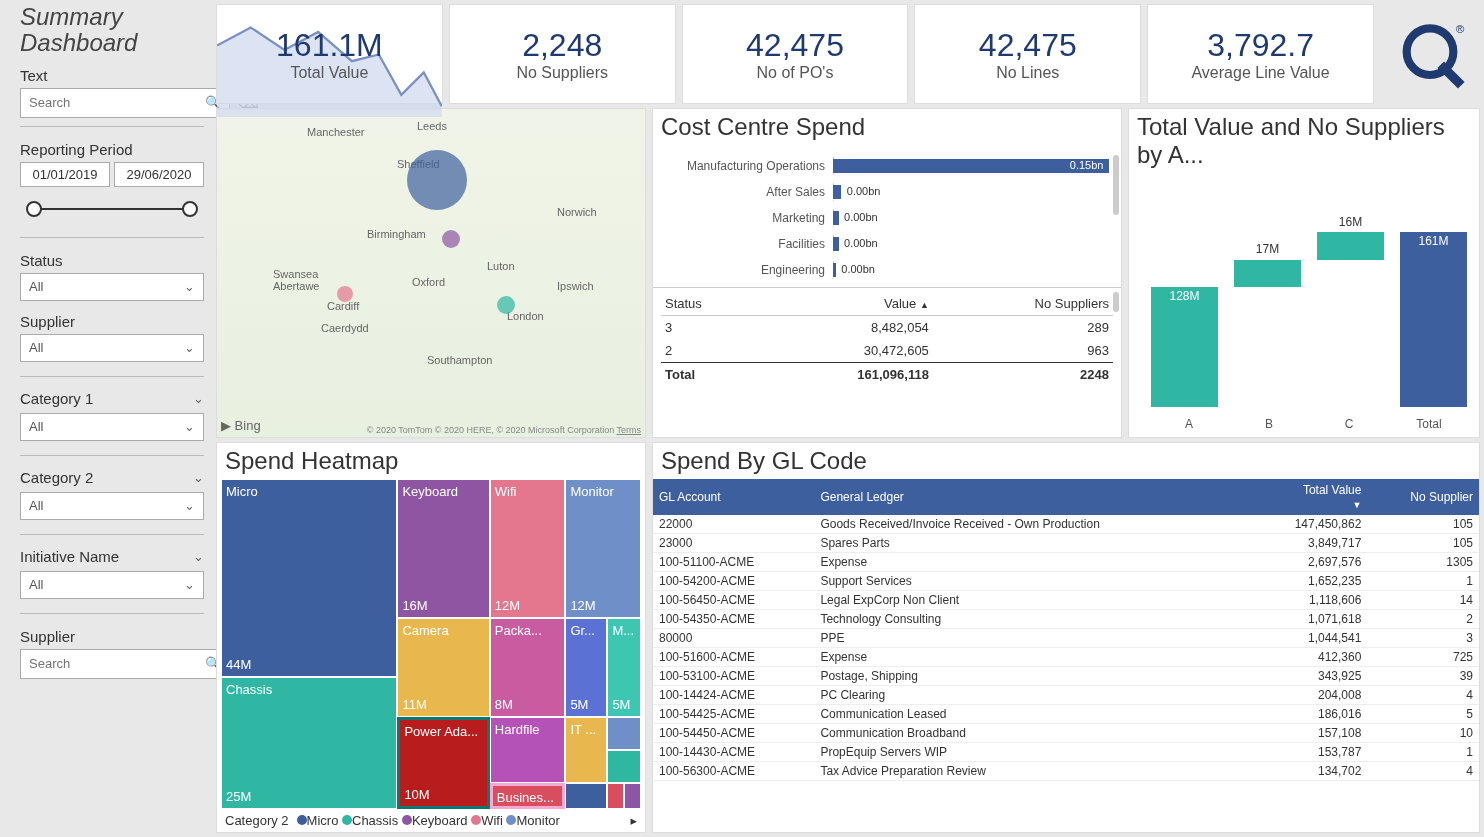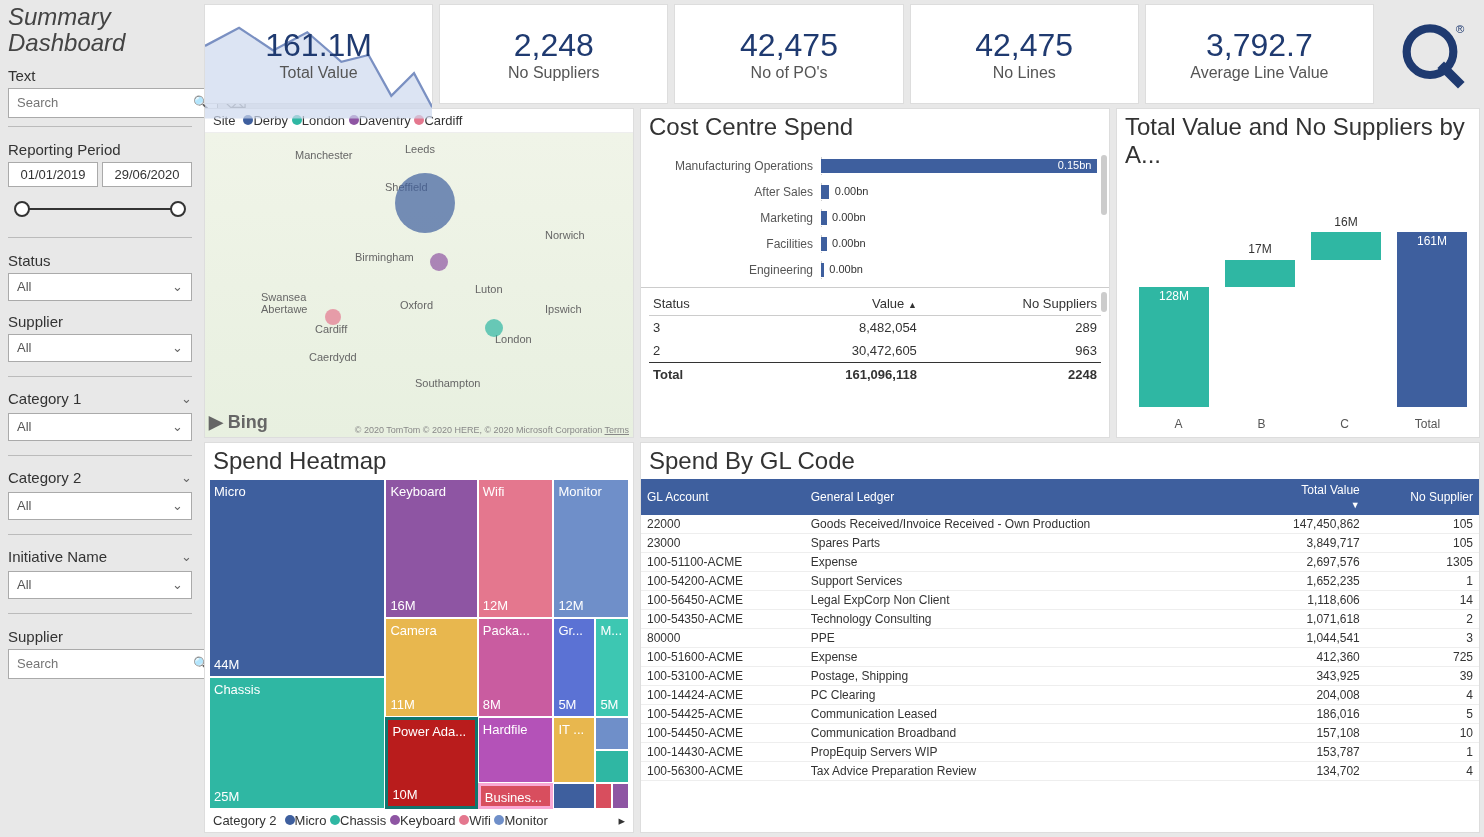--- a/index.html
+++ b/index.html
@@ -1,17 +1,17 @@
 <!DOCTYPE html>
 <html><head>
 <meta charset="utf-8">
 <style>
   * { box-sizing: border-box; margin: 0; padding: 0; }
   body { font-family: "Segoe UI", Arial, sans-serif; background: #e8e8e8; width: 1484px; height: 837px; overflow: hidden; font-size: 13px; color: #333; }
-  .app { display: flex; width: 100%; height: 100%; }
+  .app { display: flex; width: 100%; height: 100%; padding-left: 12px; }
   .sidebar { width: 200px; background: #e8e8e8; padding: 4px 8px; display: flex; flex-direction: column; }
   .title { font-style: italic; font-size: 24px; color: #444; line-height: 1.1; margin-bottom: 4px; }
   .section-label { font-size: 15px; color: #333; margin: 6px 0 4px; }
   .search-row { display: flex; align-items: center; gap: 6px; }
   .search-box { flex: 1; display: flex; align-items: center; border: 1px solid #aaa; background: #fff; height: 30px; padding: 0 8px; }
   .search-box input { border: none; outline: none; flex: 1; font-size: 13px; color: #888; }
   .search-box .sicon { color: #888; }
   .eraser { color: #888; font-size: 16px; }
   .divider { border-top: 1px solid #bbb; margin: 8px 0; }
   .date-row { display: flex; gap: 4px; margin-bottom: 6px; border-radius: 6px; }
@@ -34,21 +34,21 @@
   .logo-box svg { width: 70px; height: 70px; }
   .mid-row { display: flex; gap: 6px; height: 330px; }
   .card { background: #fff; border: 1px solid #ddd; display: flex; flex-direction: column; }
   .card-title { font-size: 24px; color: #333; padding: 4px 8px; font-weight: 400; }
   .map-card { width: 430px; }
   .legend-row { font-size: 13px; color: #333; padding: 4px 8px; display: flex; gap: 8px; align-items: center; flex-wrap: wrap; }
   .dot { width: 10px; height: 10px; border-radius: 50%; display: inline-block; }
   .map-body { flex: 1; position: relative; background: linear-gradient(#f0f4e8, #e8f0e0); border-top: 1px solid #eee; overflow: hidden; }
   .city { position: absolute; font-size: 11px; color: #666; }
   .bubble { position: absolute; border-radius: 50%; opacity: 0.7; }
-  .bing { position: absolute; bottom: 4px; left: 4px; font-size: 18px; color: #666; font-weight: bold; }
+  .bing { position: absolute; bottom: 4px; left: 4px; font-size: 13px; color: #666; font-weight: normal; }
   .map-attr { position: absolute; bottom: 2px; right: 4px; font-size: 9px; color: #888; }
   .cc-card { width: 470px; }
   .cc-bars { padding: 8px 12px 4px; }
   .cc-bar-row { display: flex; align-items: center; height: 26px; gap: 8px; }
   .cc-lab { width: 160px; text-align: right; font-size: 12px; color: #555; }
   .cc-track { flex: 1; position: relative; height: 18px; }
   .cc-fill { position: absolute; left: 0; top: 2px; bottom: 2px; background: #3e5f9e; }
   .cc-val { position: absolute; top: 2px; font-size: 11px; color: #333; }
   .cc-tick { position: absolute; left: 0; top: 0; bottom: 0; border-left: 1px dotted #ccc; }
   .status-table { border-top: 1px solid #ccc; padding: 4px 8px; flex: 1; position: relative; }
@@ -187,37 +187,33 @@
             <circle cx="30" cy="28" r="20" fill="none" stroke="#1f3a70" stroke-width="7"></circle>
             <path d="M42 42 L54 54" stroke="#1f3a70" stroke-width="8" stroke-linecap="square"></path>
             <text x="52" y="12" font-size="10" fill="#1f3a70">®</text>
           </svg>
       </div>
     </div>
 
     <div class="mid-row">
 
       <div class="card map-card">
-        <div class="legend-row">
-          <span>Site</span>
-          <span id="map-legend-items"><span class="dot" style="background:#3e5f9e"></span><span>Derby</span> <span class="dot" style="background:#2fb7a3"></span><span>London</span> <span class="dot" style="background:#8e55a3"></span><span>Daventry</span> <span class="dot" style="background:#e4778e"></span><span>Cardiff</span> </span>
-        </div>
         <div class="map-body">
           <div class="city" style="top:16px;left:90px">Manchester</div>
           <div class="city" style="top:10px;left:200px">Leeds</div>
           <div class="city" style="top:48px;left:180px">Sheffield</div>
           <div class="city" style="top:118px;left:150px">Birmingham</div>
           <div class="city" style="top:150px;left:270px">Luton</div>
           <div class="city" style="top:96px;left:340px">Norwich</div>
           <div class="city" style="top:170px;left:340px">Ipswich</div>
           <div class="city" style="top:166px;left:195px">Oxford</div>
           <div class="city" style="top:158px;left:56px">Swansea</div>
           <div class="city" style="top:170px;left:56px">Abertawe</div>
           <div class="city" style="top:190px;left:110px">Cardiff</div>
-          <div class="city" style="top:218px;left:104px">Caerdydd</div>
+          <div class="city" style="top:212px;left:104px">Caerdydd</div>
           <div class="city" style="top:244px;left:210px">Southampton</div>
           <div class="city" style="top:200px;left:290px">London</div>
           <div class="bubble" style="top:40px;left:190px;width:60px;height:60px;background:#3e5f9e"></div>
           <div class="bubble" style="top:120px;left:225px;width:18px;height:18px;background:#8e55a3"></div>
           <div class="bubble" style="top:176px;left:120px;width:16px;height:16px;background:#e4778e"></div>
           <div class="bubble" style="top:186px;left:280px;width:18px;height:18px;background:#2fb7a3"></div>
           <div class="bing">▶ <span>Bing</span></div>
           <div class="map-attr"><span>© 2020 TomTom © 2020 HERE, © 2020 Microsoft Corporation</span> <u>Terms</u></div>
         </div>
       </div>

